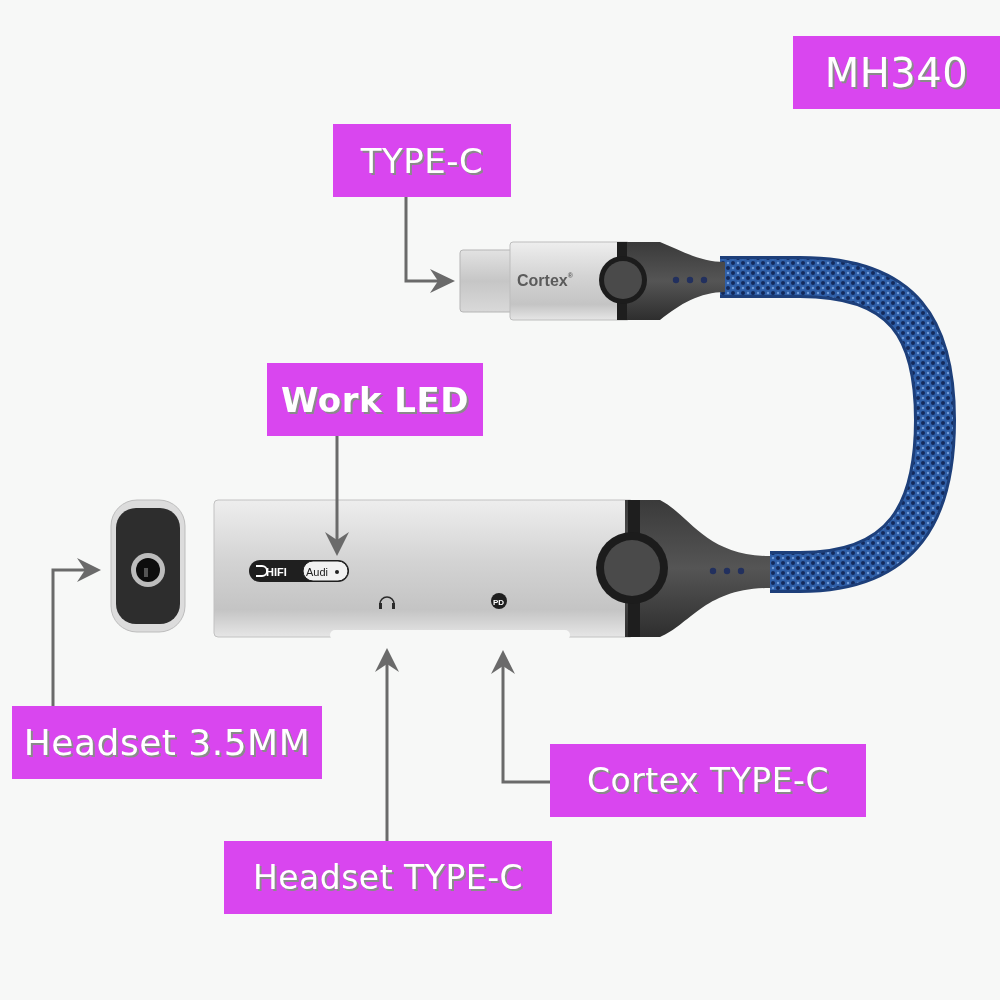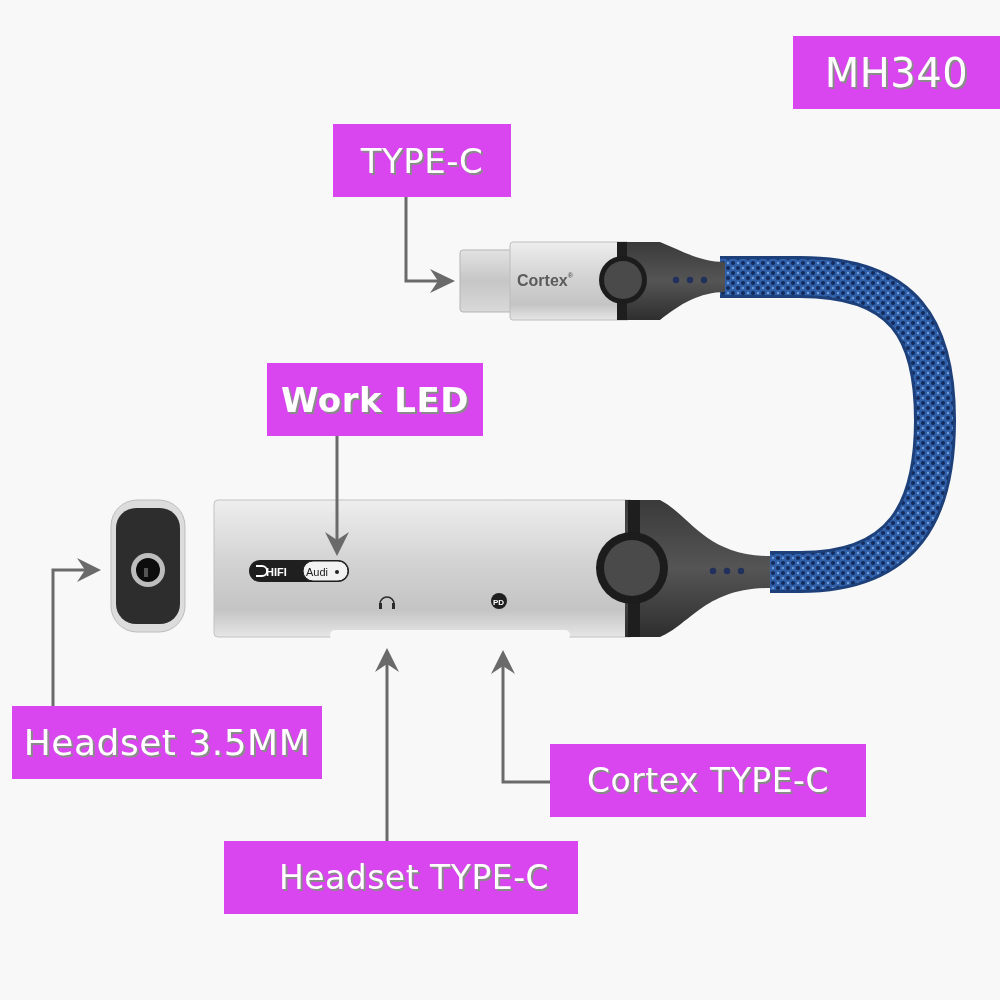--- a/index.html
+++ b/index.html
@@ -38,21 +38,21 @@
 </div>
 
 <div class="label" style="left:12px; top:706px; width:310px; height:73px; font-size:36px;justify-content:center;">
   <span>Headset 3.5MM</span>
 </div>
 
 <div class="label" style="left:550px; top:744px; width:316px; height:73px; font-size:33px;">
   <span>Cortex TYPE-C</span>
 </div>
 
-<div class="label" style="left:224px; top:841px; width:328px; height:73px; font-size:33px;padding-left:26px;">
+<div class="label" style="left:224px; top:841px; width:328px; height:73px; font-size:33px;">
   <span>Headset TYPE-C</span>
 </div>
 
 <svg class="overlay" width="1000" height="1000" viewBox="0 0 1000 1000">
   <defs>
     <linearGradient id="alu" x1="0" y1="0" x2="0" y2="1">
       <stop offset="0" stop-color="#eeeeee"></stop>
       <stop offset="0.45" stop-color="#d3d3d3"></stop>
       <stop offset="0.8" stop-color="#c4c4c4"></stop>
       <stop offset="1" stop-color="#e6e6e6"></stop>

